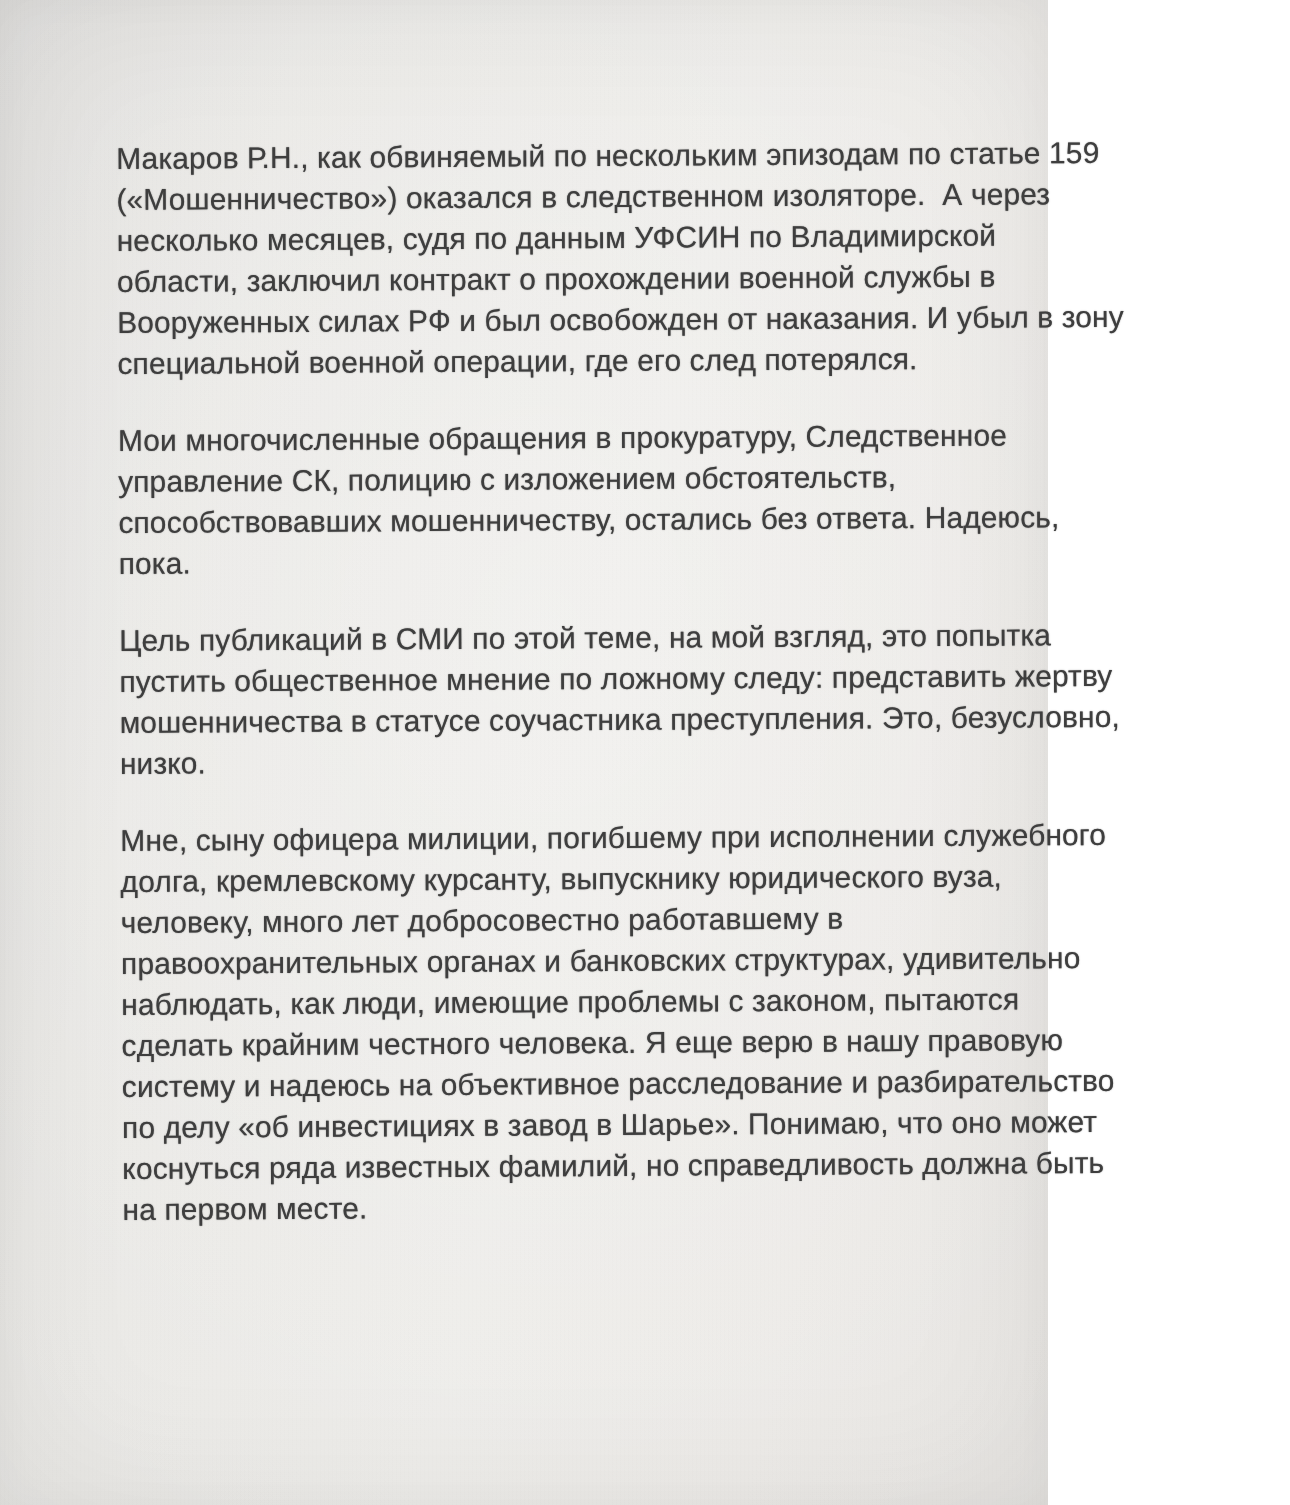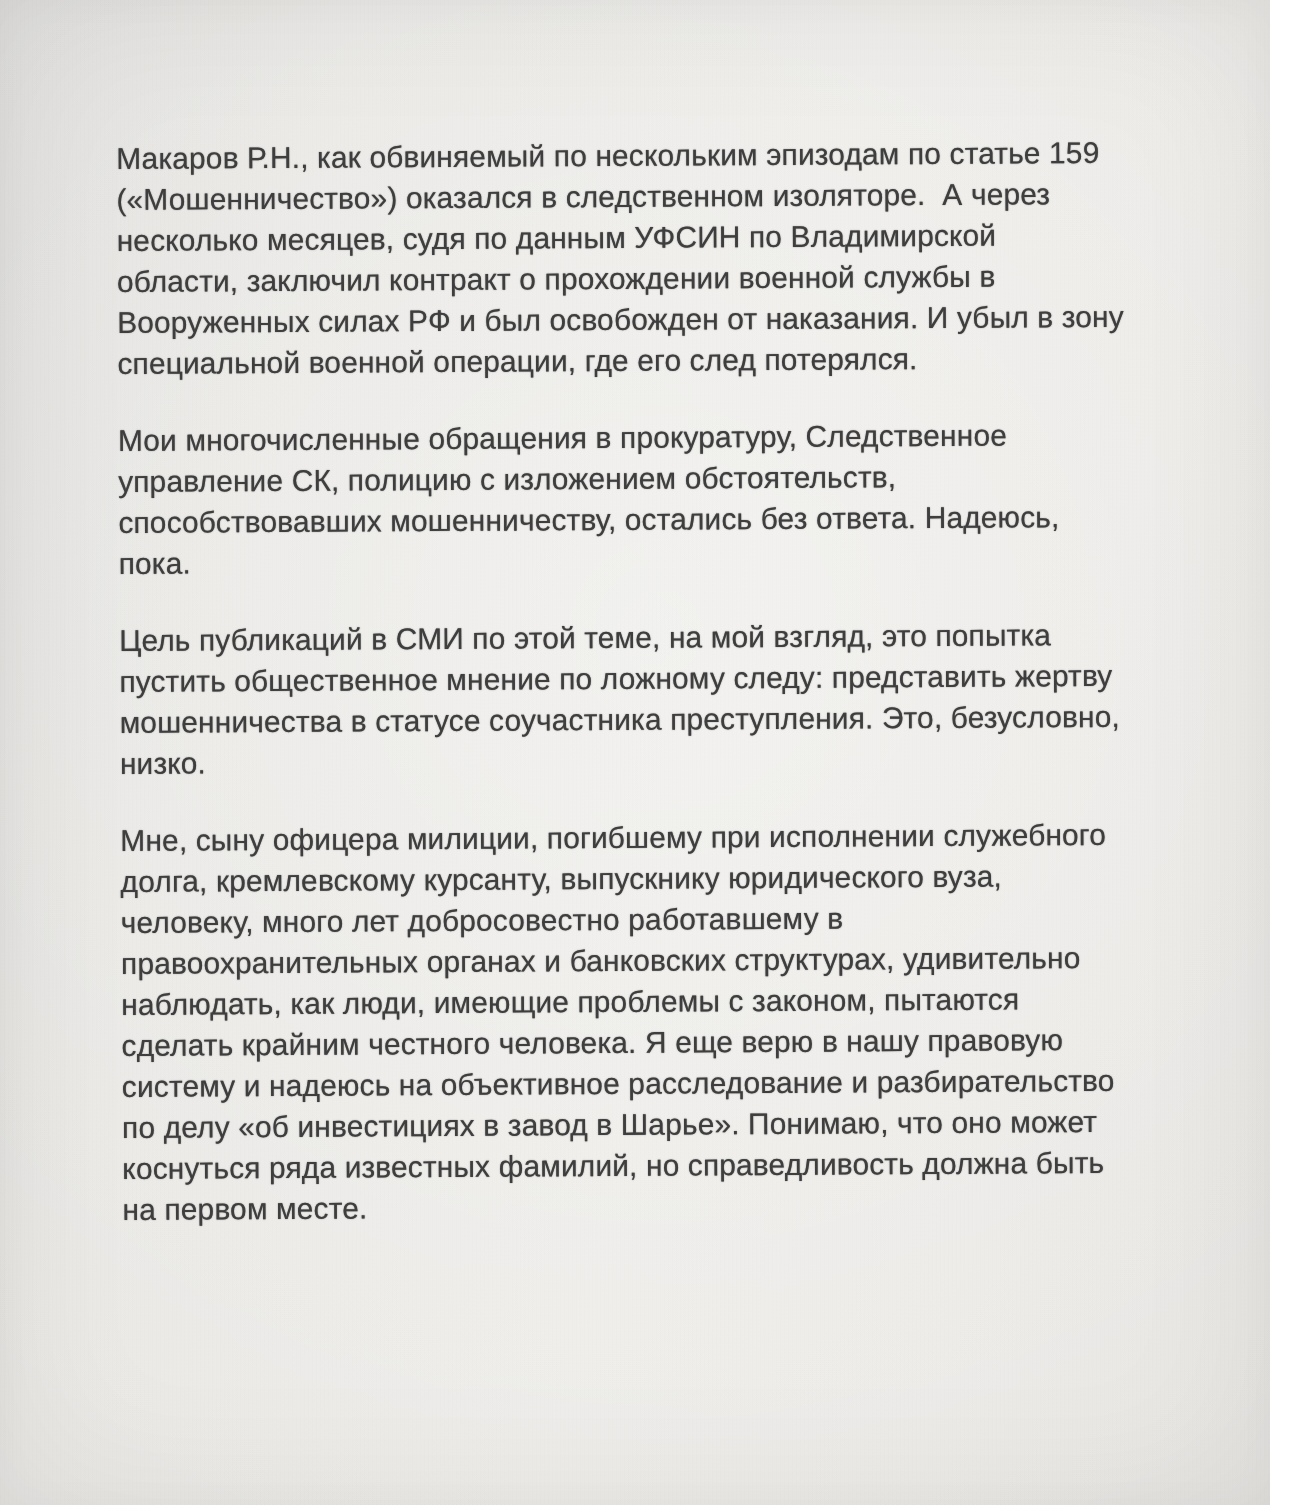--- a/index.html
+++ b/index.html
@@ -7,21 +7,21 @@
     padding: 0;
     width: 1290px;
     height: 1505px;
     overflow: hidden;
     font-family: "Liberation Sans", sans-serif;
   }
 
   
   .photo {
     position: relative;
-    width: 1270px;
+    width: 1048px;
     height: 1505px;
     background:
       radial-gradient(140% 120% at 52% 42%, rgba(255,255,255,0.30) 0%, rgba(255,255,255,0.00) 58%),
       linear-gradient(103deg, #e0dfdd 0%, #e9e8e5 22%, #edecE9 55%, #eceae7 78%, #e7e5e2 100%),
       linear-gradient(180deg, #e3e2e0 0%, #eae9e6 30%, #edebe8 65%, #eae8e5 100%);
     background-color: #e9e8e5;
   }
 
   
   .vignette {

